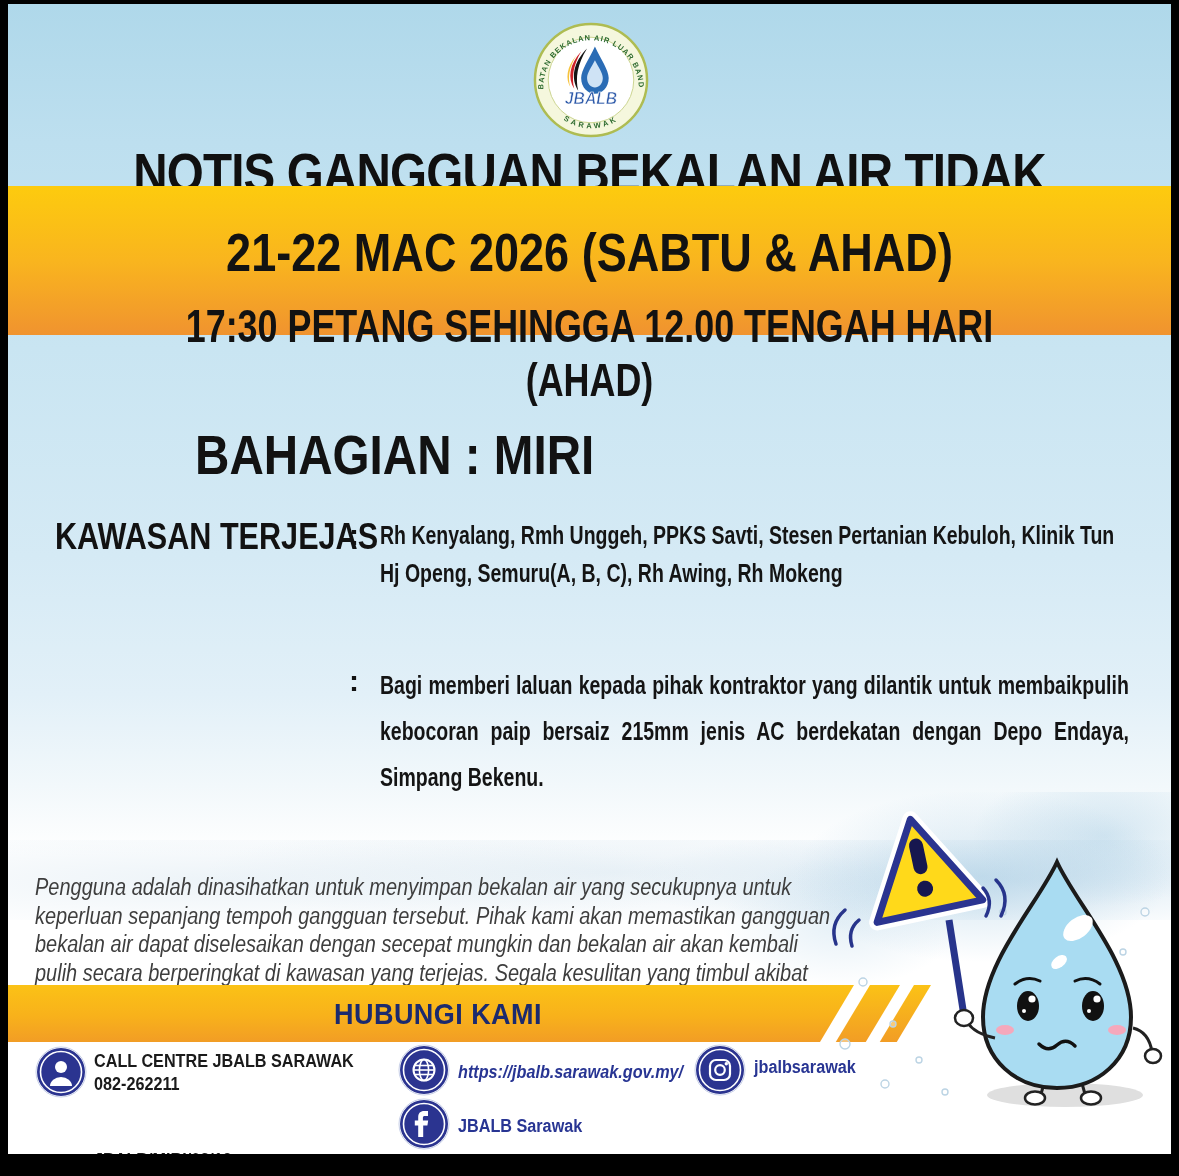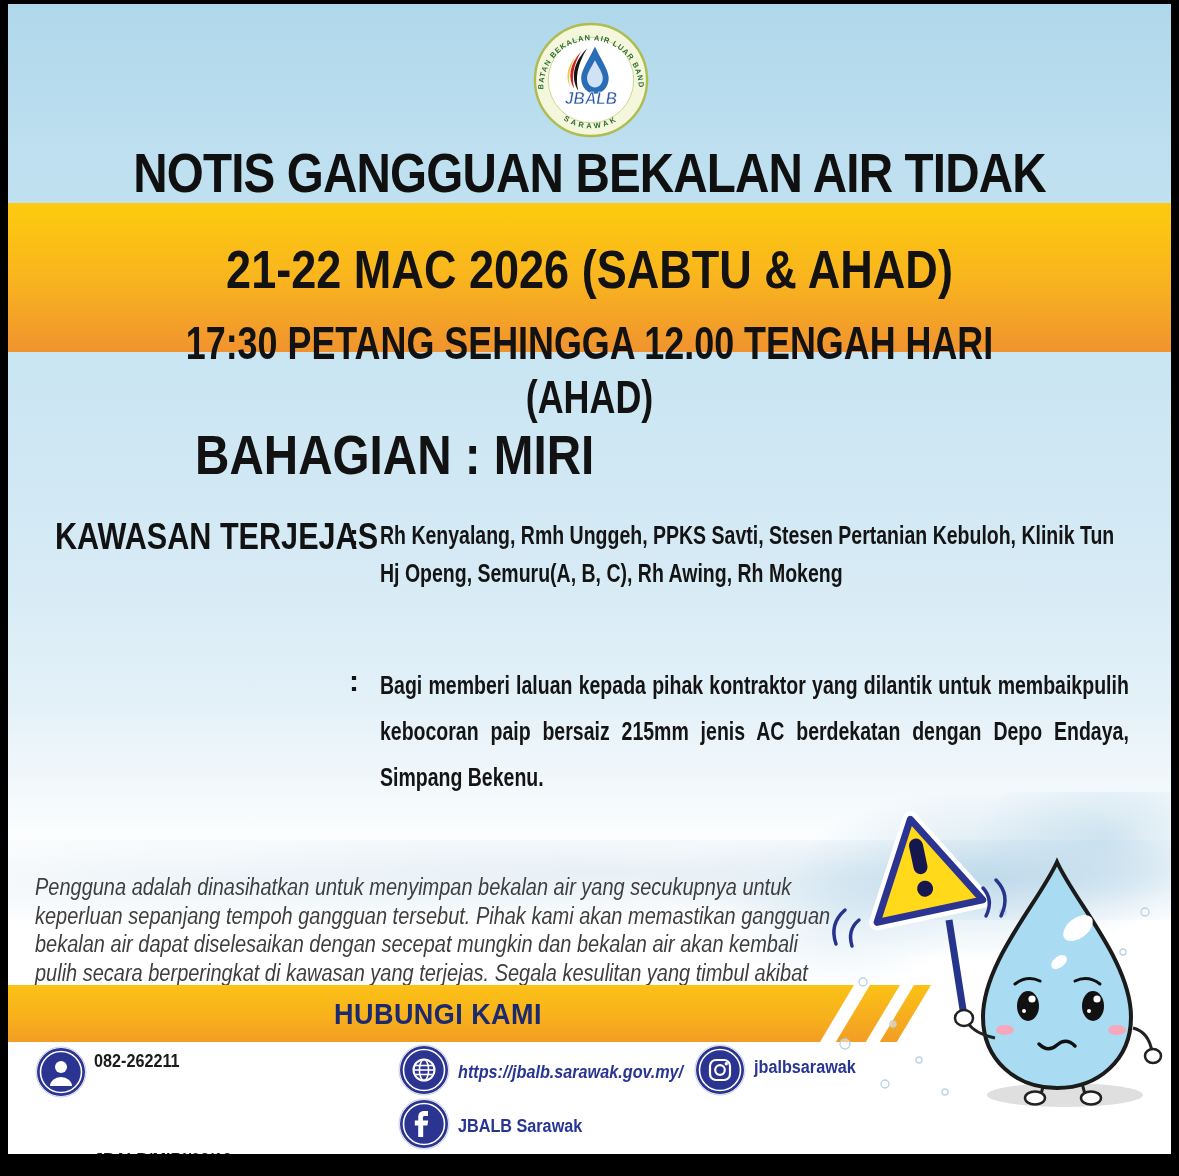--- a/index.html
+++ b/index.html
@@ -21,21 +21,21 @@
   .splash-b{left:690px;top:788px;width:473px;height:200px;
     background:
       radial-gradient(55% 60% at 60% 42%, rgba(166,203,226,.50), transparent 72%),
       radial-gradient(40% 50% at 86% 22%, rgba(150,195,222,.40), transparent 70%),
       radial-gradient(35% 45% at 30% 65%, rgba(180,212,232,.35), transparent 72%);}
   
   .logo-svg{left:524px;top:16px;width:118px;height:120px;}
   .page-title{left:0;top:136px;width:100%;text-align:center;}
   .page-title span{display:block;font-size:56px;font-weight:bold;letter-spacing:-1px;color:#101010;transform:scaleX(.85);}
   
-  .schedule-banner{left:0;top:199px;width:100%;height:149px;
+  .schedule-banner{left:0;top:182px;width:100%;height:149px;
     background:linear-gradient(180deg,#FDCB0E 0%,#F9B51E 50%,#F0932F 100%);}
   .schedule-inner{padding-top:36px;text-align:center;color:#121212;}
   .sched-l1{display:block;font-size:53px;font-weight:bold;transform:scaleX(.85);}
   .sched-l2{display:block;margin-top:16px;font-size:46px;font-weight:bold;transform:scaleX(.78);}
   
   .region-span{top:418px;font-size:56px;font-weight:bold;color:#121212;}
   .region-span span{display:inline-block;transform:scaleX(.85);transform-origin:left top;}
   
   .field-label{left:47px;font-size:36px;font-weight:bold;color:#121212;}
   .field-label span{display:inline-block;transform:scaleX(.85);transform-origin:left top;}
@@ -135,20 +135,21 @@
   <div class="abs stripe stripe-2"></div>
 
   <svg class="abs foot-icon icon-person" viewBox="-26 -26 52 52">
     <circle r="24" fill="#2B3490"></circle>
       <circle r="25" fill="none" stroke="#C7CFE8" stroke-width="1"></circle>
     <circle r="20.5" fill="none" stroke="#FFFFFF" stroke-width="1.6"></circle>
     <circle cy="-5" r="6" fill="#FFFFFF"></circle>
     <path d="M -11 14 a 11 9 0 0 1 22 0 z" fill="#FFFFFF"></path>
   </svg>
   <div class="abs foot-text foot-dark call-block">
+    <div><span>CALL CENTRE JBALB SARAWAK</span></div>
     <div><span>082-262211</span></div>
   </div>
   <div class="abs foot-text foot-dark ref-text">
     <span>JBALB/MIRI/03/12</span>
   </div>
 
   <svg class="abs foot-icon icon-globe" viewBox="-26 -26 52 52">
     <circle r="24" fill="#2B3490"></circle>
       <circle r="25" fill="none" stroke="#C7CFE8" stroke-width="1"></circle>
     <circle r="20.5" fill="none" stroke="#FFFFFF" stroke-width="1.6"></circle>

